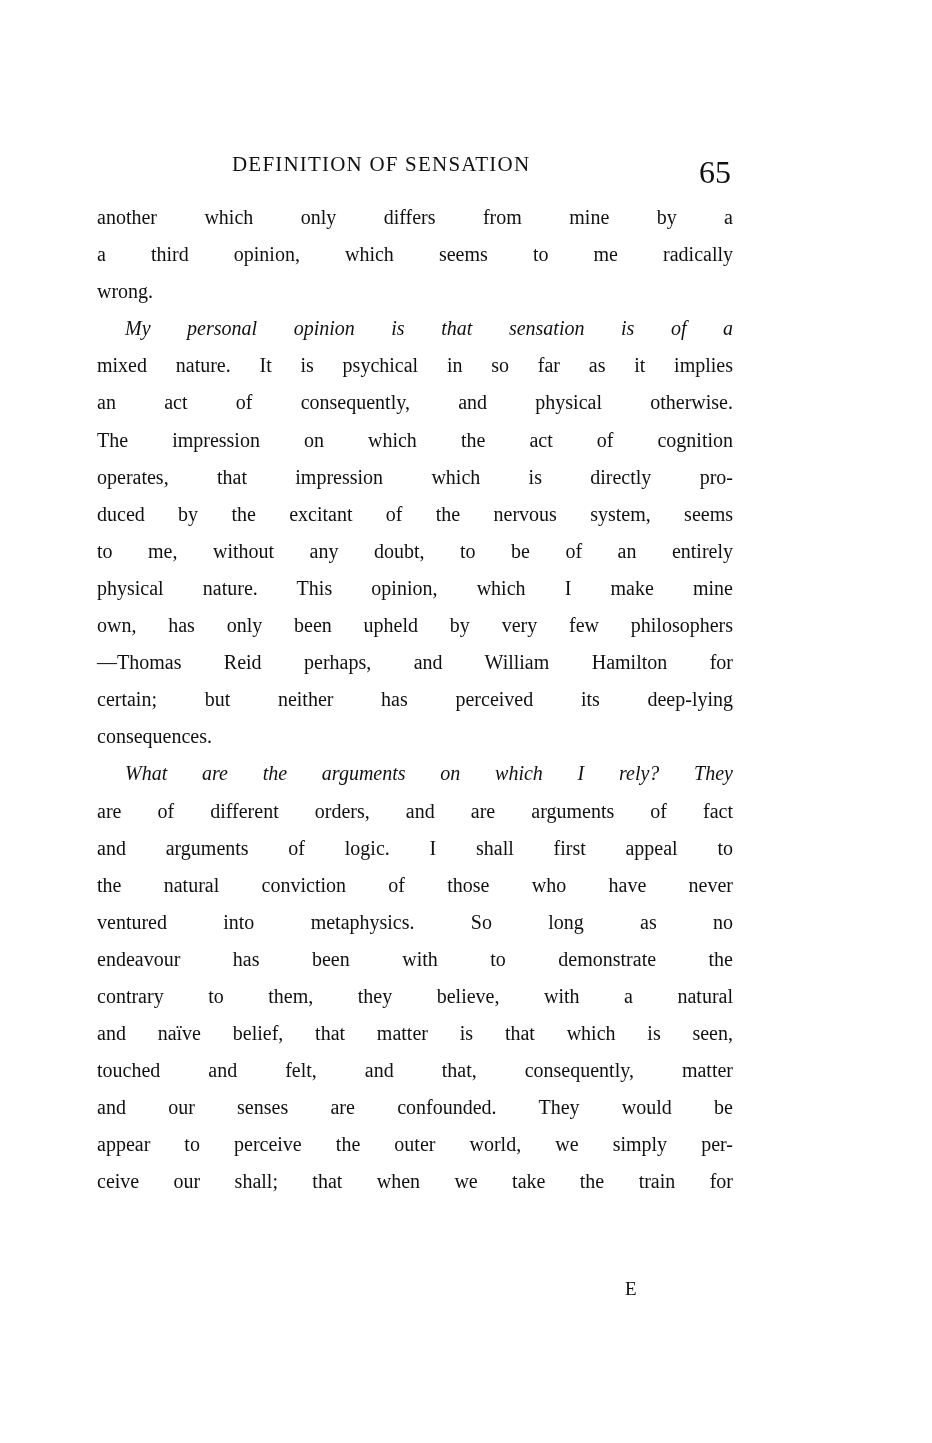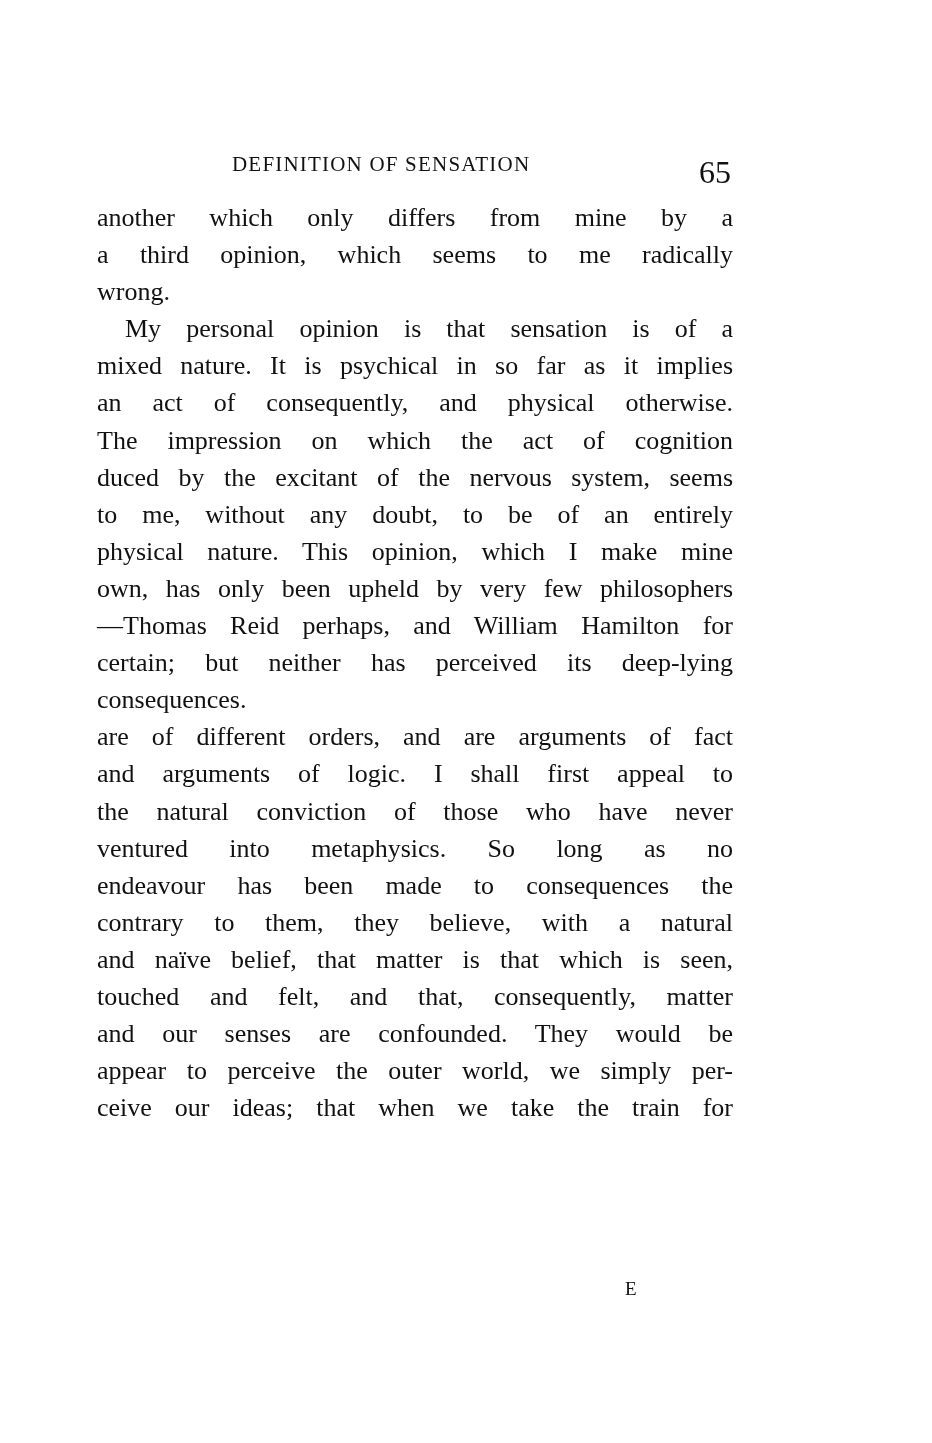--- a/index.html
+++ b/index.html
@@ -47,31 +47,32 @@
     .body-text {
       position: absolute;
       left: 97px;
       top: 199px;
       width: 636px;
     }
     .line {
       display: block;
       height: 37.1px;
       line-height: 37px;
-      font-size: 26px;
+      font-size: 20px;
       white-space: nowrap;
       text-align: justify;
       text-align-last: justify;
       overflow: visible;
     }
     .line.last {
       text-align-last: left;
     }
     .line.indent {
       padding-left: 28px;
+      font-style: italic;
     }
     .signature {
       position: absolute;
       left: 625px;
       top: 1278px;
       font-size: 19px;
     }
   </style>
 </head>
 <body>
@@ -89,38 +90,40 @@
       <span class="line">another which only differs from mine by a</span>
       <span class="line">a third opinion, which seems to me radically</span>
       <span class="line last">wrong.</span>
     </div>
 
     <div class="paragraph">
       <span class="line indent">My personal opinion is that sensation is of a</span>
       <span class="line">mixed nature. It is psychical in so far as it implies</span>
       <span class="line">an act of consequently, and physical otherwise.</span>
       <span class="line">The impression on which the act of cognition</span>
+      <span class="line">operates, that impression which is directly pro-</span>
       <span class="line">duced by the excitant of the nervous system, seems</span>
       <span class="line">to me, without any doubt, to be of an entirely</span>
       <span class="line">physical nature. This opinion, which I make mine</span>
       <span class="line">own, has only been upheld by very few philosophers</span>
       <span class="line">—Thomas Reid perhaps, and William Hamilton for</span>
       <span class="line">certain; but neither has perceived its deep-lying</span>
       <span class="line last">consequences.</span>
     </div>
 
     <div class="paragraph">
+      <span class="line indent">What are the arguments on which I rely? They</span>
       <span class="line">are of different orders, and are arguments of fact</span>
       <span class="line">and arguments of logic. I shall first appeal to</span>
       <span class="line">the natural conviction of those who have never</span>
       <span class="line">ventured into metaphysics. So long as no</span>
-      <span class="line">endeavour has been made to consequences the</span>
+      <span class="line">endeavour has been with to demonstrate the</span>
       <span class="line">contrary to them, they believe, with a natural</span>
       <span class="line">and naïve belief, that matter is that which is seen,</span>
       <span class="line">touched and felt, and that, consequently, matter</span>
       <span class="line">and our senses are confounded. They would be</span>
       <span class="line">appear to perceive the outer world, we simply per-</span>
-      <span class="line">ceive our ideas; that when we take the train for</span>
+      <span class="line">ceive our shall; that when we take the train for</span>
     </div>
   </div>
 
   <span class="signature">E</span>
 </div>
 
 </body></html>

